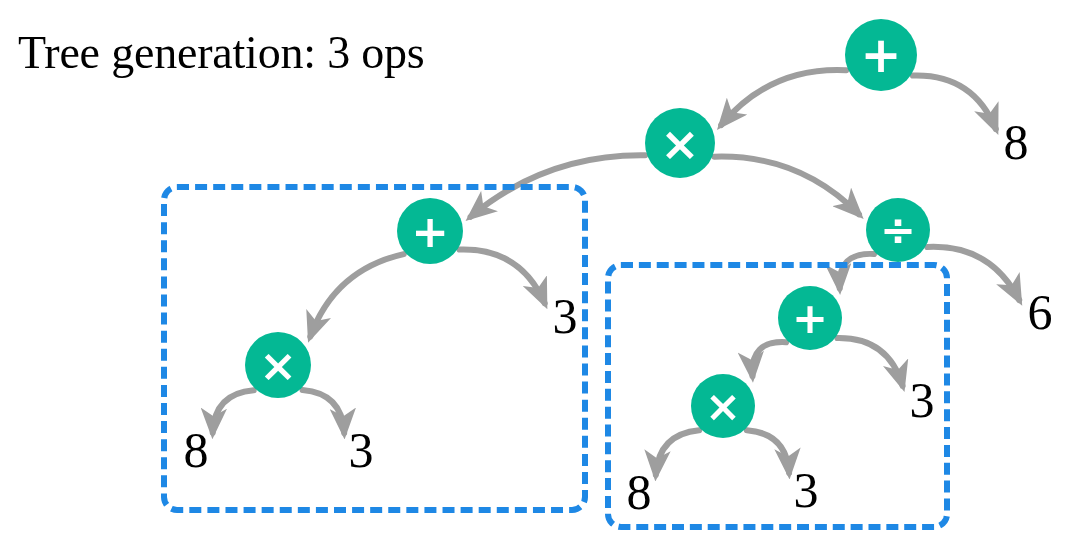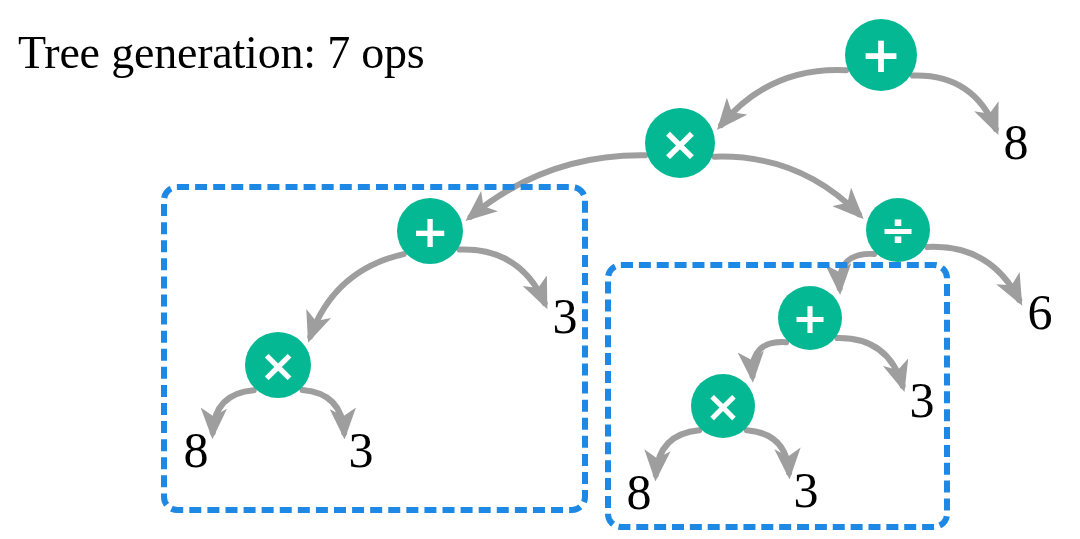--- a/index.html
+++ b/index.html
@@ -87,21 +87,21 @@
         <path d="M 786.1 342.2 Q 750.0 340.0 752.5 376.1"></path>
         <path d="M 837.4 338.1 Q 888.1 337.3 902.6 385.8"></path>
         <path d="M 699.2 430.3 Q 658.6 434.1 655.8 474.8"></path>
         <path d="M 746.9 430.2 Q 786.5 433.3 789.1 472.9"></path>
       </g>
   </svg>
 
   <div class="group-box" style="left: 161px; top: 184px; width: 427px; height: 329px; border-color: rgb(30, 136, 229);"></div>
   <div class="group-box" style="left: 605px; top: 262px; width: 345px; height: 268px; border-color: rgb(30, 136, 229);"></div>
 
-  <div class="title">Tree generation: 7 ops</div>
+  <div class="title">Tree generation: 3 ops</div>
 
   <div id="nodes">
       <div class="node" style="left: 845px; top: 19px; width: 72px; height: 72px; background: rgb(4, 184, 148); color: rgb(255, 255, 255); font-size: 49px;">
         <span>+</span>
       </div>
       <div class="node" style="left: 645px; top: 108px; width: 70px; height: 70px; background: rgb(4, 184, 148); color: rgb(255, 255, 255); font-size: 47px;">
         <span>×</span>
       </div>
       <div class="node" style="left: 397px; top: 198px; width: 66px; height: 66px; background: rgb(4, 184, 148); color: rgb(255, 255, 255); font-size: 45px;">
         <span>+</span>

